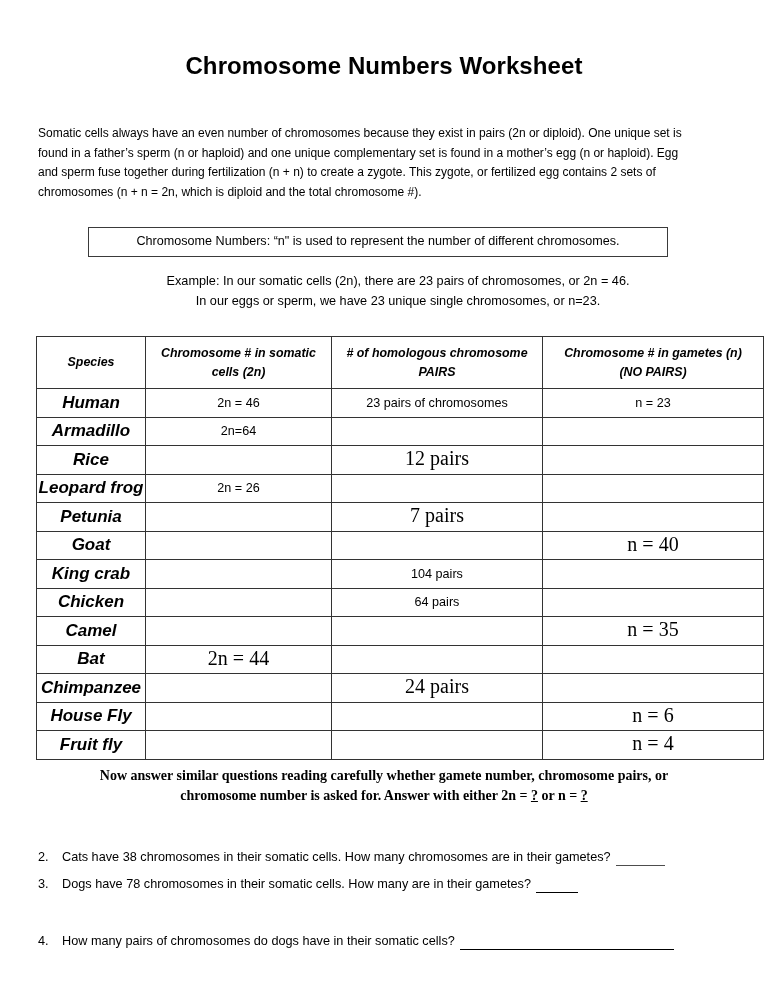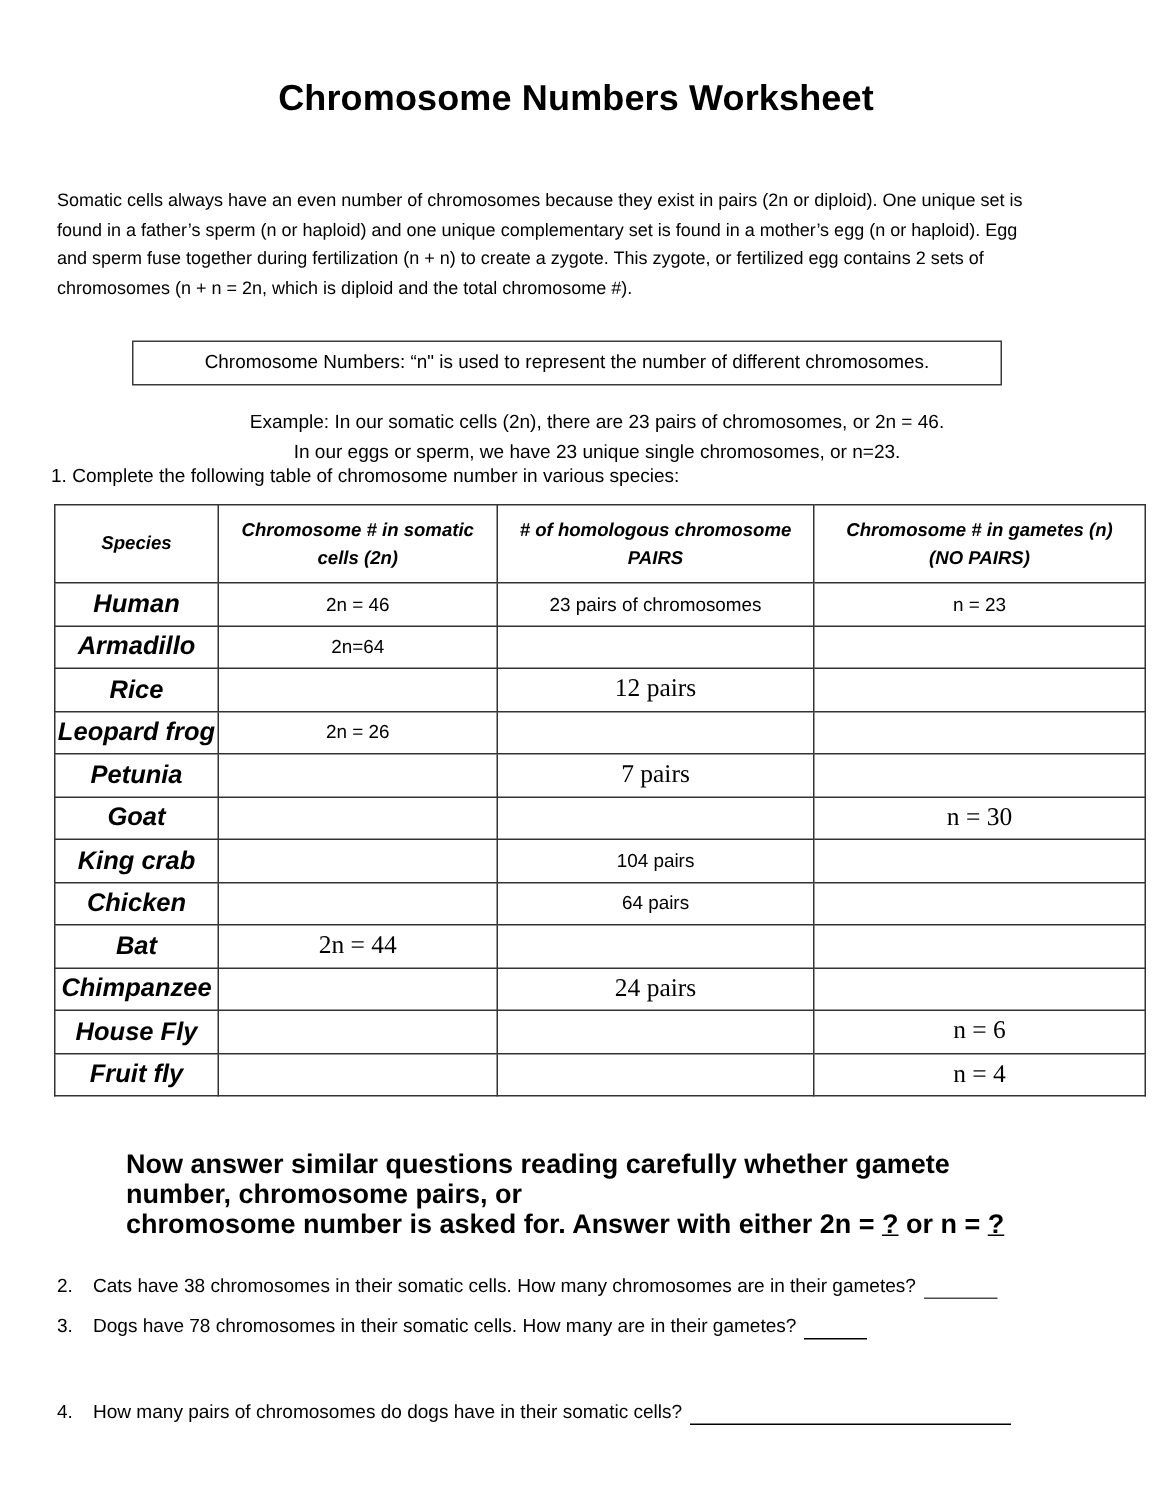--- a/index.html
+++ b/index.html
@@ -141,33 +141,34 @@
   td.val {
     text-align: center;
     vertical-align: top;
     font-size: 12.6px;
     line-height: 16px;
     padding: 2px 4px 0 4px;
     height: 27.5px;
   }
   td.val .serif {
     font-family: "Liberation Serif", serif;
-    font-size: 17px;
+    font-size: 20px;
   }
 
   
   .instruction {
     position: absolute;
     top: 766px;
     left: 84px;
     width: 600px;
-    text-align: left;
+    text-align: center;
     font-weight: bold;
-    font-size: 18px;
+    font-size: 14px;
     line-height: 20px;
+    font-family: Liberation Serif, serif;
   }
   .instruction u { text-decoration: underline; }
 
   
   .qitem {
     position: absolute;
     left: 38px;
     width: 700px;
     font-size: 12.7px;
     line-height: 18px;
@@ -202,21 +203,20 @@
 
   <div class="defbox">
     <span>Chromosome Numbers: “n" is used to represent the number of different chromosomes.</span>
   </div>
 
   <div class="example">
     <div>Example: In our somatic cells (2n), there are 23 pairs of chromosomes, or 2n = 46.</div>
     <div>In our eggs or sperm, we have 23 unique single chromosomes, or n=23.</div>
   </div>
 
-  <div class="q1">1.  Complete the following table of chromosome number in various species:</div>
 
   <table class="chromo">
     <thead>
       <tr>
         <th class="c-species">
           <span>Species</span>
         </th>
         <th class="c-somatic">
           <span>Chromosome # in somatic</span><br>
           <span>cells (2n)</span>
@@ -259,33 +259,39 @@
         <tr>
           <td class="species">Petunia</td>
           <td class="val"><span></span></td>
           <td class="val"><span class="serif">7 pairs</span></td>
           <td class="val"><span></span></td>
         </tr>
         <tr>
           <td class="species">Goat</td>
           <td class="val"><span></span></td>
           <td class="val"><span></span></td>
-          <td class="val"><span class="serif">n  = 30</span></td>
+          <td class="val"><span class="serif">n  = 40</span></td>
         </tr>
         <tr>
           <td class="species">King crab</td>
           <td class="val"><span></span></td>
           <td class="val"><span>104 pairs</span></td>
           <td class="val"><span></span></td>
         </tr>
         <tr>
           <td class="species">Chicken</td>
           <td class="val"><span></span></td>
           <td class="val"><span>64 pairs</span></td>
           <td class="val"><span></span></td>
+        </tr>
+        <tr>
+          <td class="species">Camel</td>
+          <td class="val"><span></span></td>
+          <td class="val"><span></span></td>
+          <td class="val"><span class="serif">n = 35</span></td>
         </tr>
         <tr>
           <td class="species">Bat</td>
           <td class="val"><span class="serif">2n = 44</span></td>
           <td class="val"><span></span></td>
           <td class="val"><span></span></td>
         </tr>
         <tr>
           <td class="species">Chimpanzee</td>
           <td class="val"><span></span></td>

